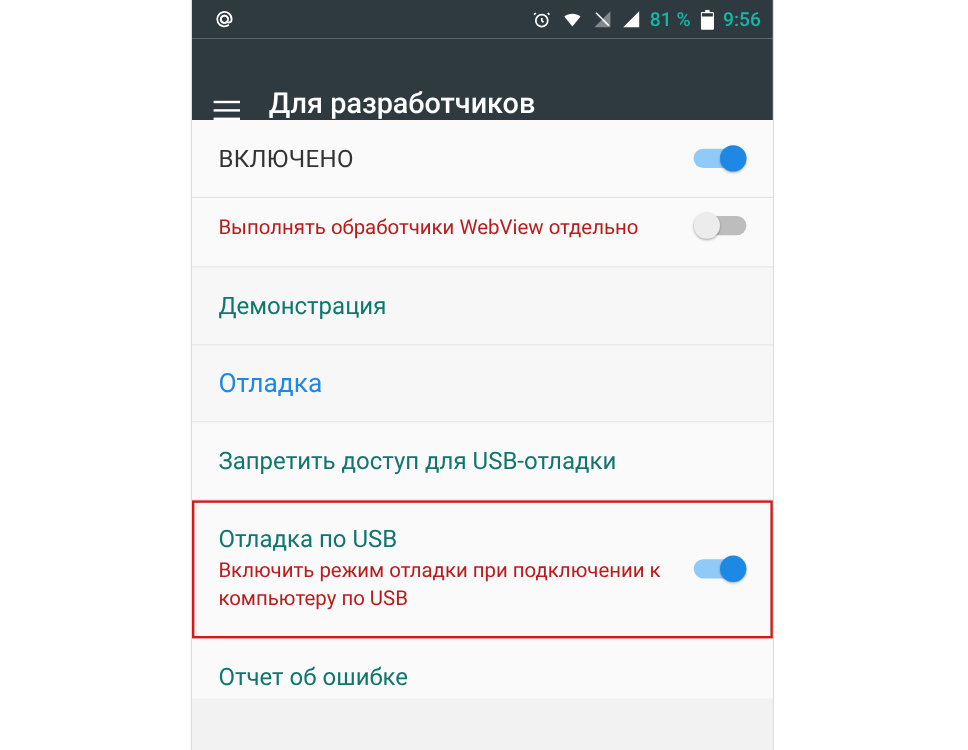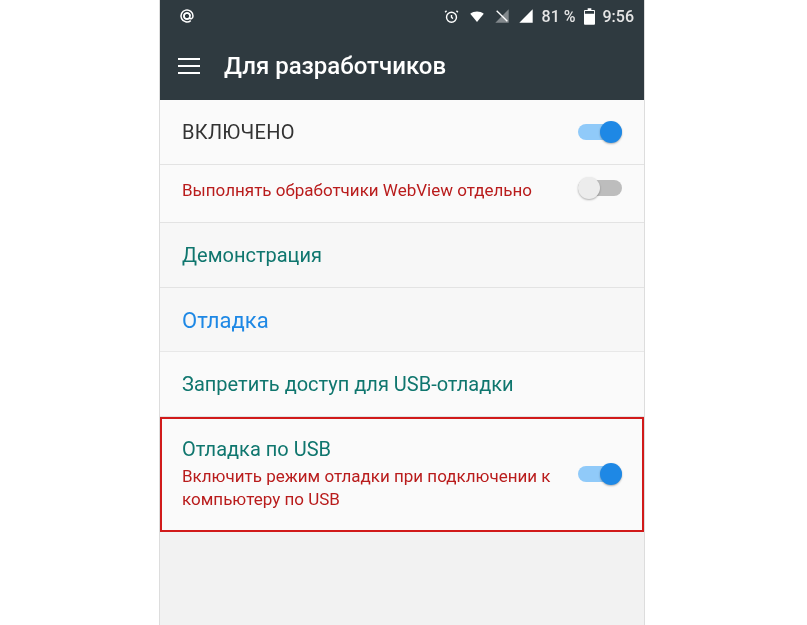--- a/index.html
+++ b/index.html
@@ -16,36 +16,36 @@
     left: 160px;
     top: 0;
     width: 484px;
     height: 625px;
     background: #f2f2f2;
     box-shadow: 0 0 0 1px #ddd;
   }
   .statusbar {
     height: 32px;
     background: #2f3a40;
-    color: #e5e5e5;
+    color: #14b8a6;
     display: flex;
     align-items: center;
     justify-content: space-between;
     padding: 0 10px 0 18px;
     font-size: 16px;
   }
   .status-left { display:flex; align-items:center; gap:6px;}
   .status-right { display:flex; align-items:center; gap:8px; font-weight:500;}
   .status-right svg { display:block; }
   .appbar {
     height: 68px;
     background: #2f3a40;
     color: #fff;
     display: flex;
-    align-items: center;
+    align-items: flex-end;
     padding: 0 18px;
     gap: 24px;
   }
   .appbar .title { font-size: 24px; font-weight: 500; }
   .hamburger { display:flex; flex-direction:column; gap:5px; width:22px; cursor:pointer;}
   .hamburger span { height:2px; background:#fff; width:100%; display:block;}
   .content { background:#f2f2f2; }
   .row {
     background:#fafafa;
     border-bottom:1px solid #e3e3e3;
@@ -176,15 +176,20 @@
       <div class="text">
         <div class="primary">Отладка по USB</div>
         <div class="secondary">Включить режим отладки при подключении к компьютеру по USB</div>
       </div>
       <div class="toggle on">
         <div class="track"></div>
           <div class="thumb"></div>
       </div>
     </div>
 
+    <div class="row cut" style="padding-bottom:6px">
+      <div class="text">
+        <div class="primary">Отчет об ошибке</div>
+      </div>
+    </div>
 
   </div>
 </div>
 
 </body></html>

